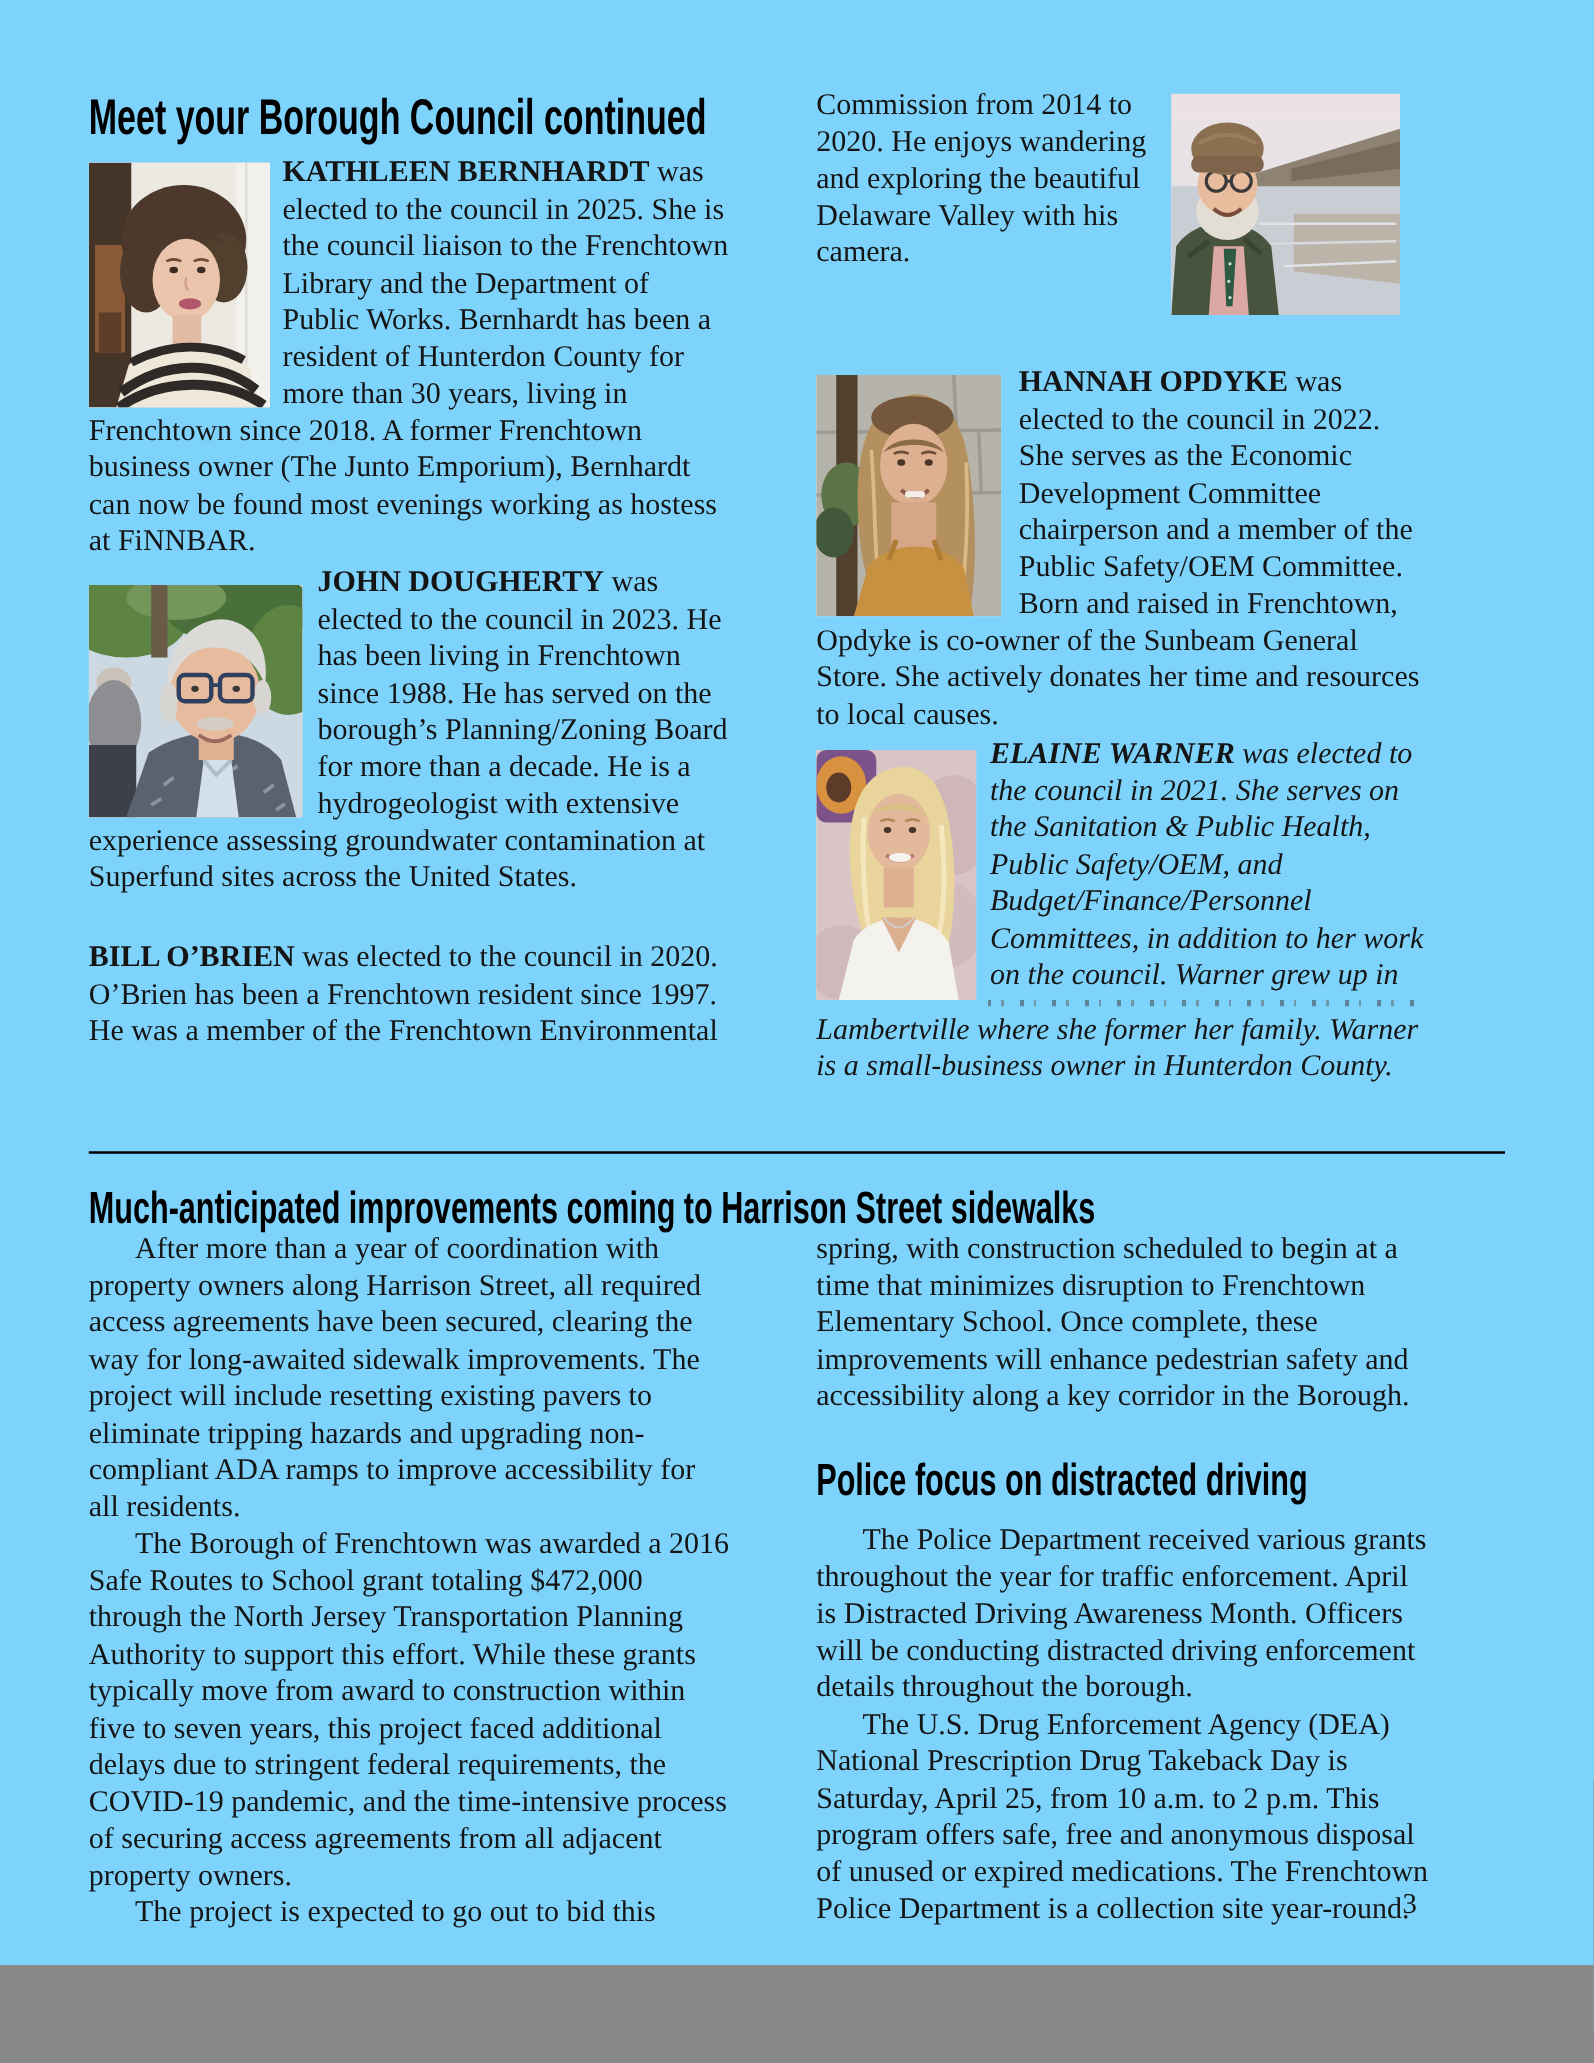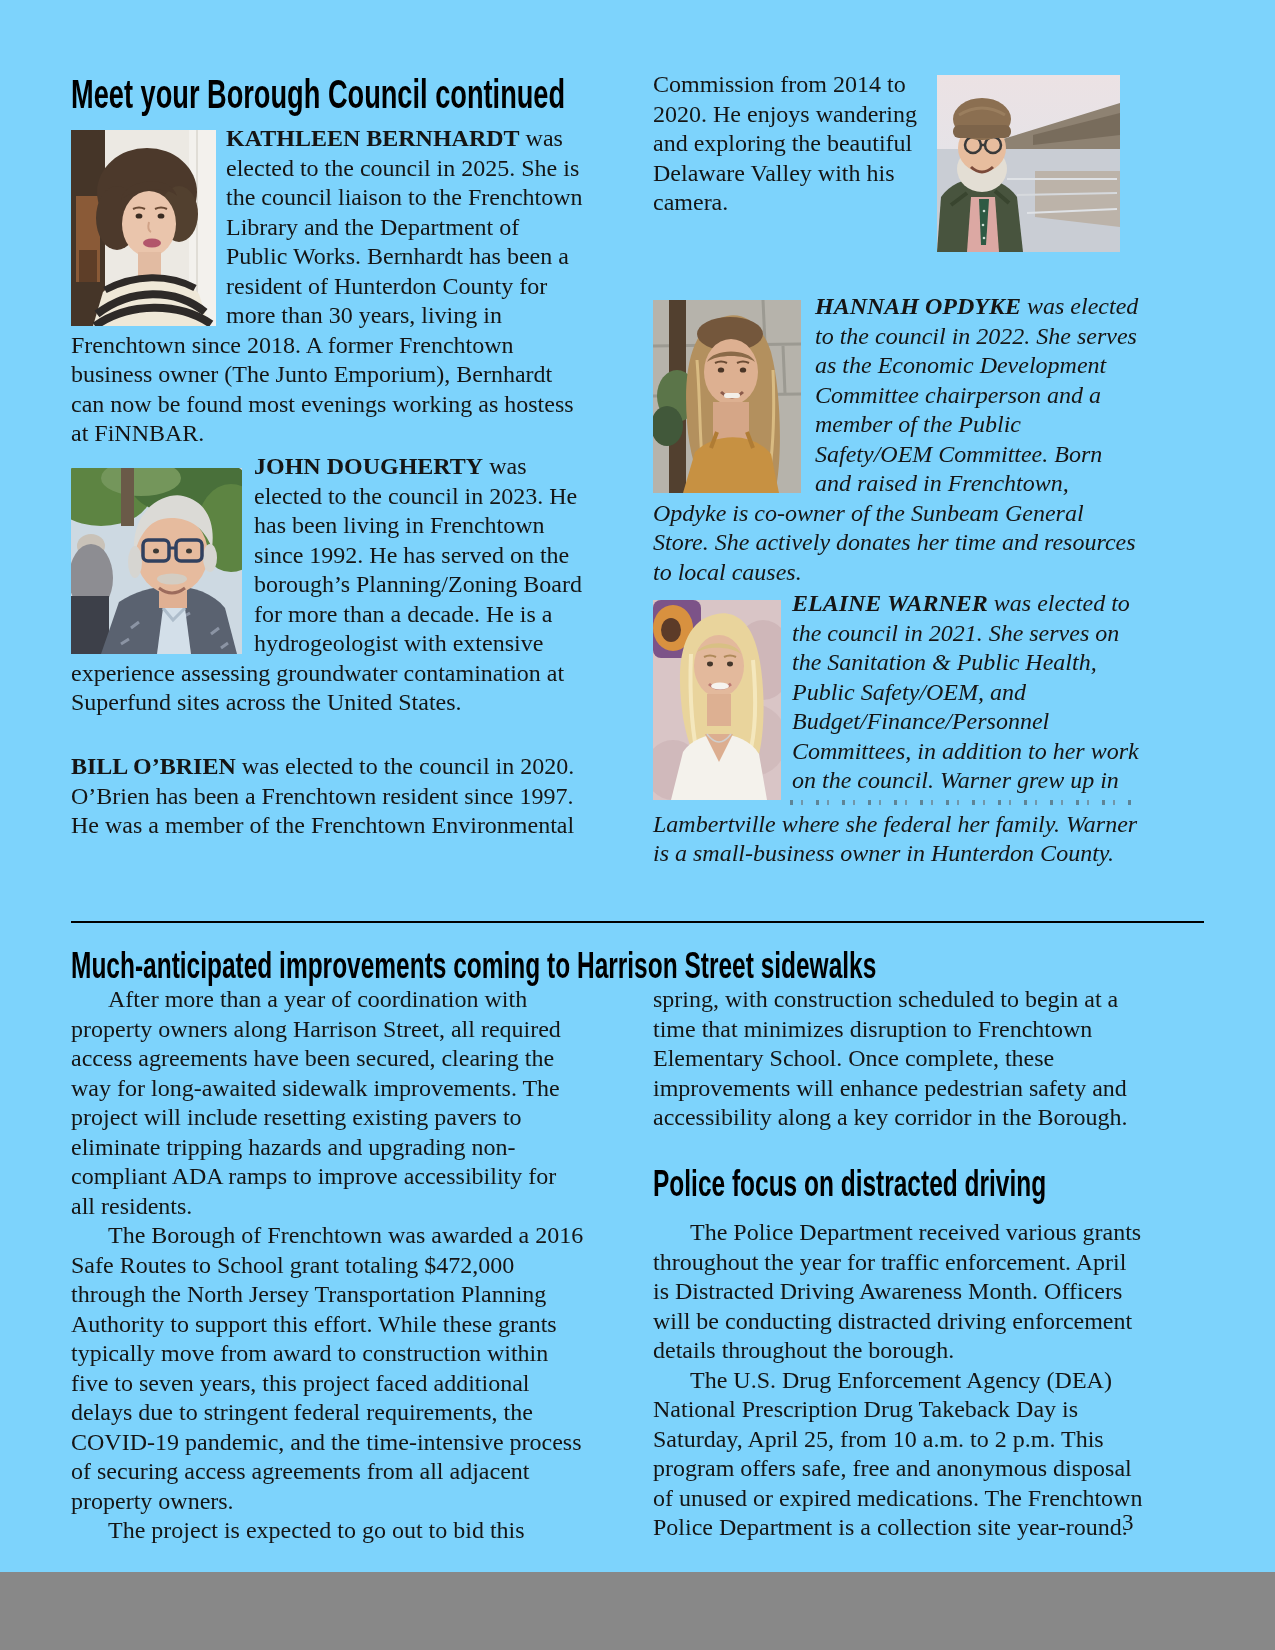--- a/index.html
+++ b/index.html
@@ -84,21 +84,21 @@
         <ellipse cx="139" cy="90" rx="7" ry="14" fill="#d6d5d1"></ellipse>
         <rect x="72" y="72" width="26" height="21" rx="5" fill="none" stroke="#30405f" stroke-width="3.5"></rect>
         <rect x="105" y="72" width="26" height="21" rx="5" fill="none" stroke="#30405f" stroke-width="3.5"></rect>
         <line x1="98" y1="80" x2="105" y2="80" stroke="#30405f" stroke-width="3"></line>
         <ellipse cx="85" cy="83" rx="3" ry="2.5" fill="#3c3a36"></ellipse>
         <ellipse cx="118" cy="83" rx="3" ry="2.5" fill="#3c3a36"></ellipse>
         <ellipse cx="101" cy="111" rx="15" ry="5.5" fill="#d3cdc3"></ellipse>
         <path d="M88,120 Q101,130 114,120" stroke="#9c6b5c" stroke-width="3" fill="none"></path>
       </svg>
     </div>
-    <p><span class="lead">JOHN DOUGHERTY</span><span> was elected to the council in 2023. He has been living in Frenchtown since 1992. He has served on the borough’s Planning/Zoning Board for more than a decade. He is a hydrogeologist with extensive experience assessing groundwater contamination at Superfund sites across the United States.</span></p>
+    <p><span class="lead">JOHN DOUGHERTY</span><span> was elected to the council in 2023. He has been living in Frenchtown since 1988. He has served on the borough’s Planning/Zoning Board for more than a decade. He is a hydrogeologist with extensive experience assessing groundwater contamination at Superfund sites across the United States.</span></p>
   </div>
 
   <div class="abs col-text" style="left:71px;top:752px;width:513px;">
     <p><span class="lead">BILL O’BRIEN</span><span> was elected to the council in 2020. O’Brien has been a Frenchtown resident since 1997. He was a member of the Frenchtown Environmental</span></p>
   </div>
 
   <div class="abs col-text" style="left:653px;top:70px;width:467px;">
     <div class="photo float-r" style="width:183px;height:177px;margin:5px 0 8px 12px;">
       <svg width="183" height="177" viewBox="0 0 183 177" xmlns="http://www.w3.org/2000/svg">
         <defs>
@@ -129,21 +129,21 @@
         <circle cx="56" cy="70" r="8" fill="none" stroke="#3a3a3a" stroke-width="2.5"></circle>
         <line x1="44" y1="70" x2="48" y2="70" stroke="#3a3a3a" stroke-width="2.5"></line>
         <ellipse cx="45" cy="44" rx="29" ry="21" fill="#8b6f51"></ellipse>
         <rect x="16" y="50" width="58" height="13" rx="6" fill="#7d644a"></rect>
         <path d="M22,40 Q45,26 68,40" stroke="#9a7e5e" stroke-width="3" fill="none"></path>
       </svg>
     </div>
     <p>Commission from 2014 to 2020. He enjoys wandering and exploring the beautiful Delaware Valley with his camera.</p>
   </div>
 
-  <div class="abs col-text" style="left:653px;top:292px;width:490px;font-style:italic;">
+  <div class="abs col-text" style="left:653px;top:292px;width:490px;">
     <div class="photo float-l" style="width:148px;height:193px;margin:8px 14px 4px 0;">
       <svg width="148" height="193" viewBox="0 0 148 193" xmlns="http://www.w3.org/2000/svg">
         <rect width="148" height="193" fill="#b6b3ab"></rect>
         <line x1="0" y1="46" x2="148" y2="44" stroke="#9c9a92" stroke-width="3"></line>
         <line x1="0" y1="96" x2="148" y2="94" stroke="#9c9a92" stroke-width="3"></line>
         <line x1="110" y1="0" x2="112" y2="44" stroke="#9c9a92" stroke-width="3"></line>
         <line x1="130" y1="46" x2="132" y2="94" stroke="#9c9a92" stroke-width="3"></line>
         <rect x="16" y="0" width="17" height="193" fill="#52402f"></rect>
         <ellipse cx="24" cy="96" rx="20" ry="26" fill="#5b7549"></ellipse>
         <ellipse cx="14" cy="126" rx="16" ry="20" fill="#41583a"></ellipse>
@@ -183,21 +183,21 @@
         <ellipse cx="77" cy="64" rx="3" ry="2.4" fill="#44372c"></ellipse>
         <path d="M51,57 Q57,54 63,57 M71,57 Q77,54 83,57" stroke="#b08a5a" stroke-width="2" fill="none"></path>
         <path d="M56,84 Q66,93 78,84" stroke="#bb7a72" stroke-width="3" fill="none"></path>
         <ellipse cx="67" cy="86" rx="9" ry="3.6" fill="#f6f3ef"></ellipse>
         <rect x="54" y="94" width="24" height="32" fill="#ddb092"></rect>
         <path d="M18,200 L30,152 C46,128 90,128 106,154 L114,200 Z" fill="#f4f2ec"></path>
         <path d="M52,134 L66,162 L80,134 Z" fill="#dcae90"></path>
         <path d="M54,134 Q66,150 78,134" stroke="#cfcfcf" stroke-width="1.5" fill="none"></path>
       </svg>
     </div>
-    <p><span class="lead">ELAINE WARNER</span><span> was elected to the council in 2021. She serves on the Sanitation &amp; Public Health, Public Safety/OEM, and Budget/Finance/Personnel Committees, in addition to her work on the council. Warner grew up in</span><span class="block-after">Lambertville where she federal her family. Warner is a small-business owner in Hunterdon County.</span></p>
+    <p><span class="lead">ELAINE WARNER</span><span> was elected to the council in 2021. She serves on the Sanitation &amp; Public Health, Public Safety/OEM, and Budget/Finance/Personnel Committees, in addition to her work on the council. Warner grew up in</span><span class="block-after">Lambertville where she former her family. Warner is a small-business owner in Hunterdon County.</span></p>
   </div>
 
   <div class="clip-artifact" style="left:790px;top:800px;width:342px;"></div>
 
   <div class="rule" style="left:71px;top:921px;width:1133px;"></div>
 
   <div class="abs h-condensed h2" style="left:71px;top:948px;">Much-anticipated improvements coming to Harrison Street sidewalks</div>
 
   <div class="abs col-text" style="left:71px;top:985px;width:513px;">
     <p class="indent">After more than a year of coordination with property owners along Harrison Street, all required access agreements have been secured, clearing the way for long-awaited sidewalk improvements. The project will include resetting existing pavers to eliminate tripping hazards and upgrading non-compliant ADA ramps to improve accessibility for all residents.</p>

